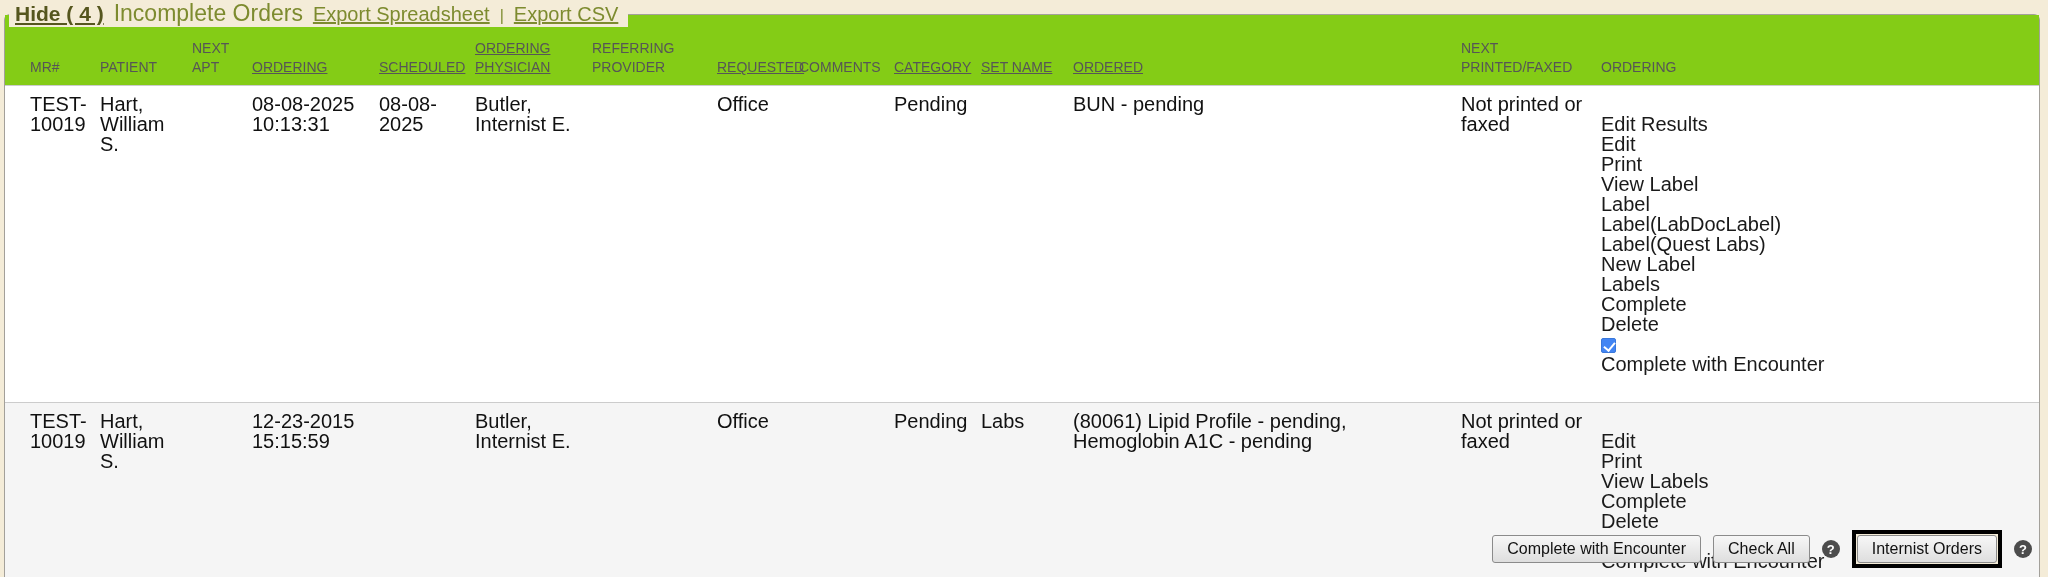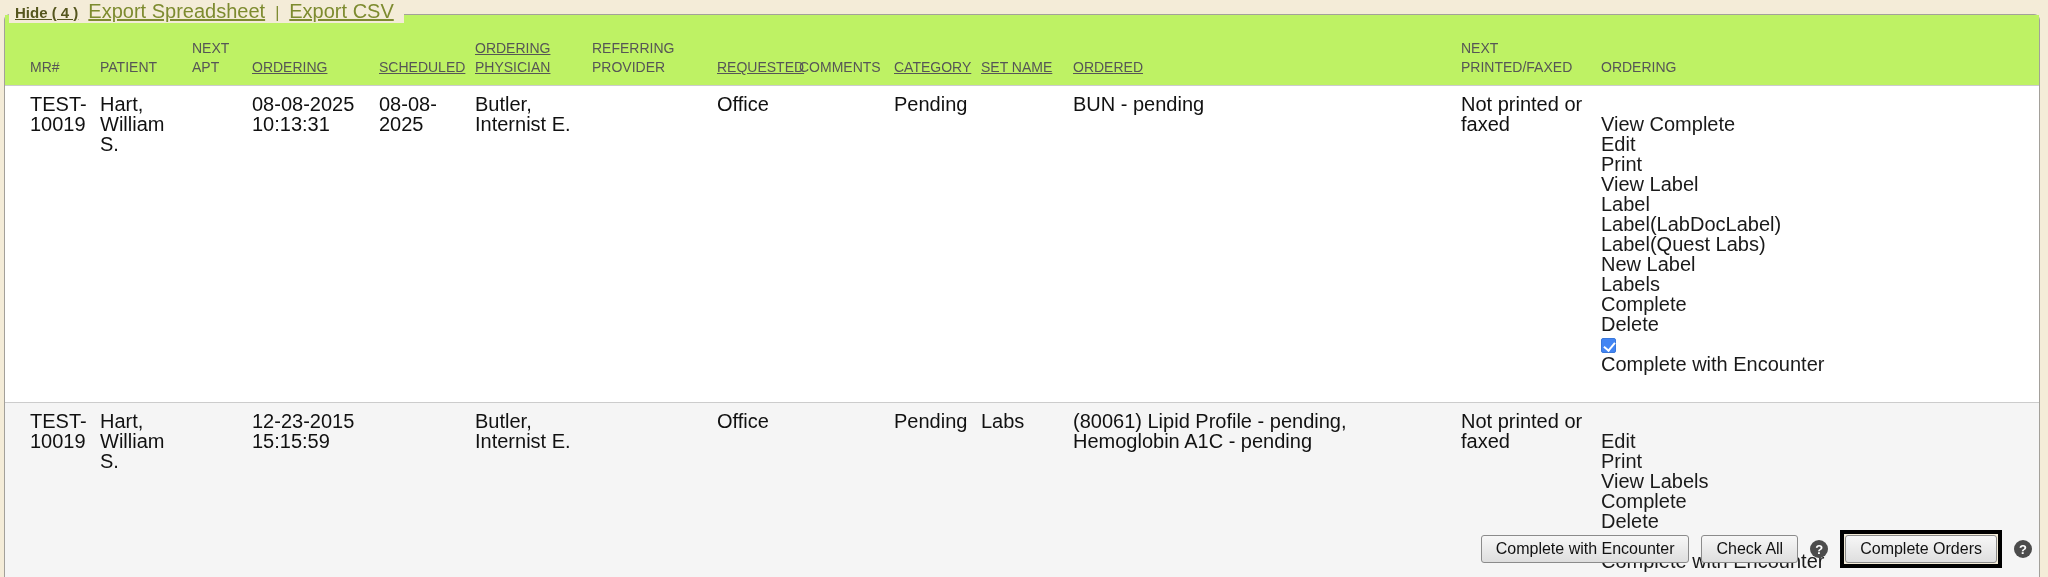--- a/index.html
+++ b/index.html
@@ -21,36 +21,36 @@
     position: absolute;
     top: -15px; left: 4px;
     background: #f4ecd8;
     padding: 0 10px 0 6px;
     display: flex;
     align-items: baseline;
     gap: 10px;
     white-space: nowrap;
   }
   .hide-link {
-    color: #55561e; font-weight: bold; font-size: 15px;
+    color: #55561e; font-weight: bold; font-size: 21px;
     text-decoration: underline; cursor: pointer;
   }
   .panel-title { color: #7d8b2f; font-size: 23px; }
   .export-link {
     color: #7d8b2f; font-size: 20px;
     text-decoration: underline; cursor: pointer;
   }
   .link-sep { color: #7d8b2f; font-size: 16px; }
   table.orders {
     width: 100%;
     border-collapse: collapse;
     table-layout: fixed;
   }
   table.orders th {
-    background: #bef264;
+    background: #84cc16;
     color: #565656;
     font-size: 14px;
     font-weight: normal;
     text-align: left;
     vertical-align: bottom;
     padding: 24px 6px 8px 0;
     line-height: 19px;
   }
   table.orders th.sortable { text-decoration: underline; cursor: pointer; }
   table.orders th:first-child, table.orders td:first-child { padding-left: 25px; }
@@ -128,20 +128,21 @@
     cursor: pointer;
     flex: 0 0 auto;
   }
 </style>
 </head>
 <body>
 
 <div class="panel">
   <div class="legend">
     <span class="hide-link">Hide ( 4 )</span>
+    <span class="panel-title">Incomplete Orders</span>
     <span class="export-link">Export Spreadsheet</span>
     <span class="link-sep">|</span>
     <span class="export-link">Export CSV</span>
   </div>
 
   <table class="orders">
     <colgroup>
       <col style="width:95px">
         <col style="width:92px">
         <col style="width:60px">
@@ -187,21 +188,21 @@
         <td>Butler,
 Internist E.</td>
         <td></td>
         <td>Office</td>
         <td></td>
         <td>Pending</td>
         <td></td>
         <td>BUN - pending</td>
         <td>Not printed or faxed</td>
         <td class="options-cell">
-          <a class="opt-link">View Complete</a>
+          <a class="opt-link">Edit Results</a>
           <a class="opt-link">Edit</a>
           <a class="opt-link">Print</a>
           <a class="opt-link">View Label</a>
           <a class="opt-link">Label</a>
           <a class="opt-link">Label(LabDocLabel)</a>
           <a class="opt-link">Label(Quest Labs)</a>
           <a class="opt-link tight">New Label</a>
           <a class="opt-link">Labels</a>
           <a class="opt-link">Complete</a>
           <a class="opt-link">Delete</a>
@@ -240,16 +241,16 @@
 
     </tbody>
   </table>
 </div>
 
 <div class="actions-bar">
   <button class="btn">Complete with Encounter</button>
   <button class="btn">Check All</button>
   <span class="help-icon">?</span>
   <span class="focus-ring">
-    <button class="btn">Complete Orders</button>
+    <button class="btn">Internist Orders</button>
   </span>
   <span class="help-icon">?</span>
 </div>
 
 </body></html>

